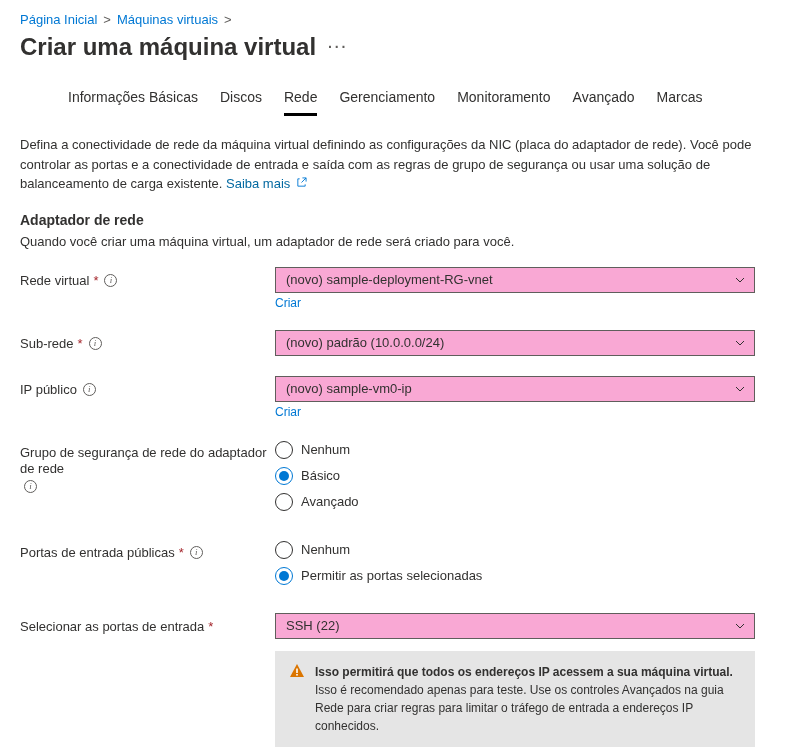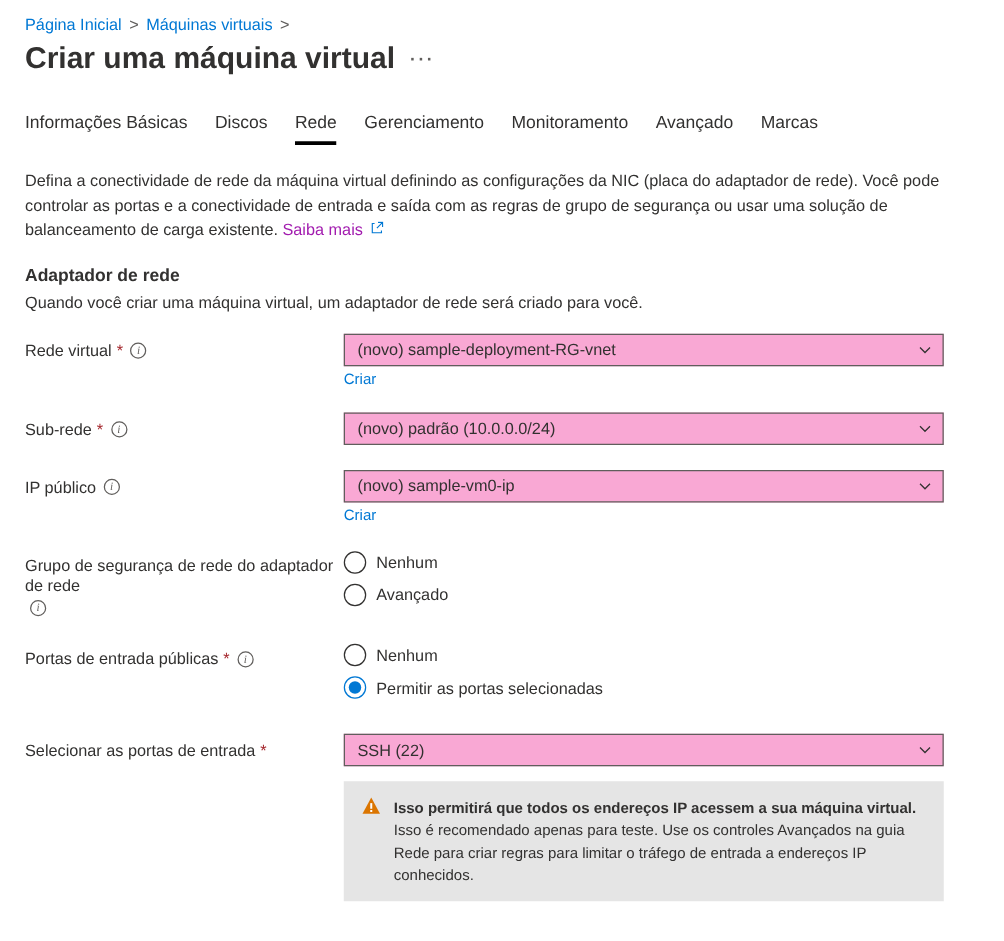--- a/index.html
+++ b/index.html
@@ -29,39 +29,40 @@
       align-items: center;
       text-align: right;
     }
     .title-dots { font-size: 14px; color: #605e5c; margin-left: 12px; letter-spacing: 2px; cursor: pointer;}
     .tabs {
       display: flex;
       gap: 22px;
       border-bottom: 1px solid transparent;
       margin-top: 28px;
       margin-bottom: 18px;
+      margin-left: 48px;
     }
     .tab {
       padding-bottom: 8px;
       cursor: pointer;
       color: #323130;
       font-size: 14px;
       border-bottom: 3px solid transparent;
     }
     .tab.active {
       border-bottom: 3px solid #000000;
       font-weight: 400;
     }
     .desc {
       font-size: 13px;
       line-height: 1.5;
       color: #323130;
       margin-bottom: 18px;
     }
-    .desc a { color: #a21caf; text-decoration: none; }
+    .desc a { color: #0369a1; text-decoration: none; }
     .learn-more-icon {
       display: inline-block;
       width: 11px; height: 11px;
       margin-left: 2px;
       vertical-align: 0px;
     }
     h3.section-title {
       font-size: 14px;
       font-weight: 600;
       margin-bottom: 6px;
@@ -279,20 +280,24 @@
   <div class="form-label">
     <span>Grupo de segurança de rede do adaptador de rede</span>
     <span class="info-icon">i</span>
   </div>
   <div class="form-control radio-group">
     <div class="radio-row">
       <span class="radio"></span>
       <span>Nenhum</span>
     </div>
     <div class="radio-row">
+      <span class="radio checked"></span>
+      <span>Básico</span>
+    </div>
+    <div class="radio-row">
       <span class="radio"></span>
       <span>Avançado</span>
     </div>
   </div>
 </div>
 
 <div class="row-gap"></div>
 
 <div class="form-row">
   <div class="form-label">

